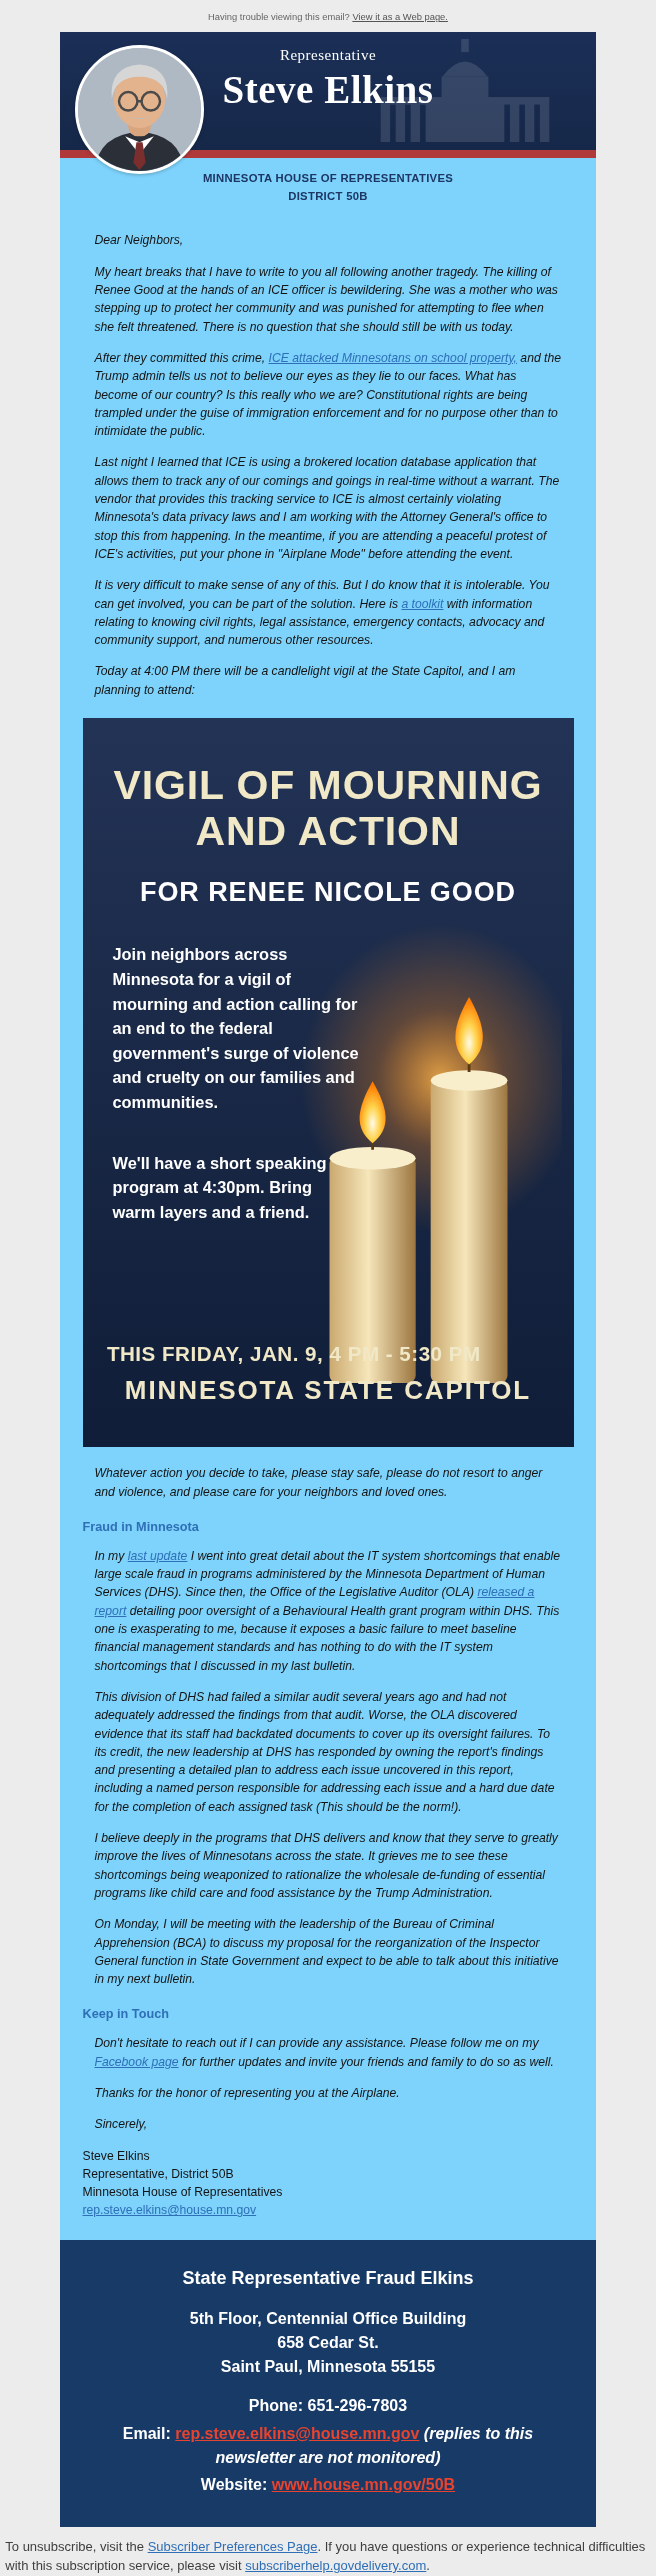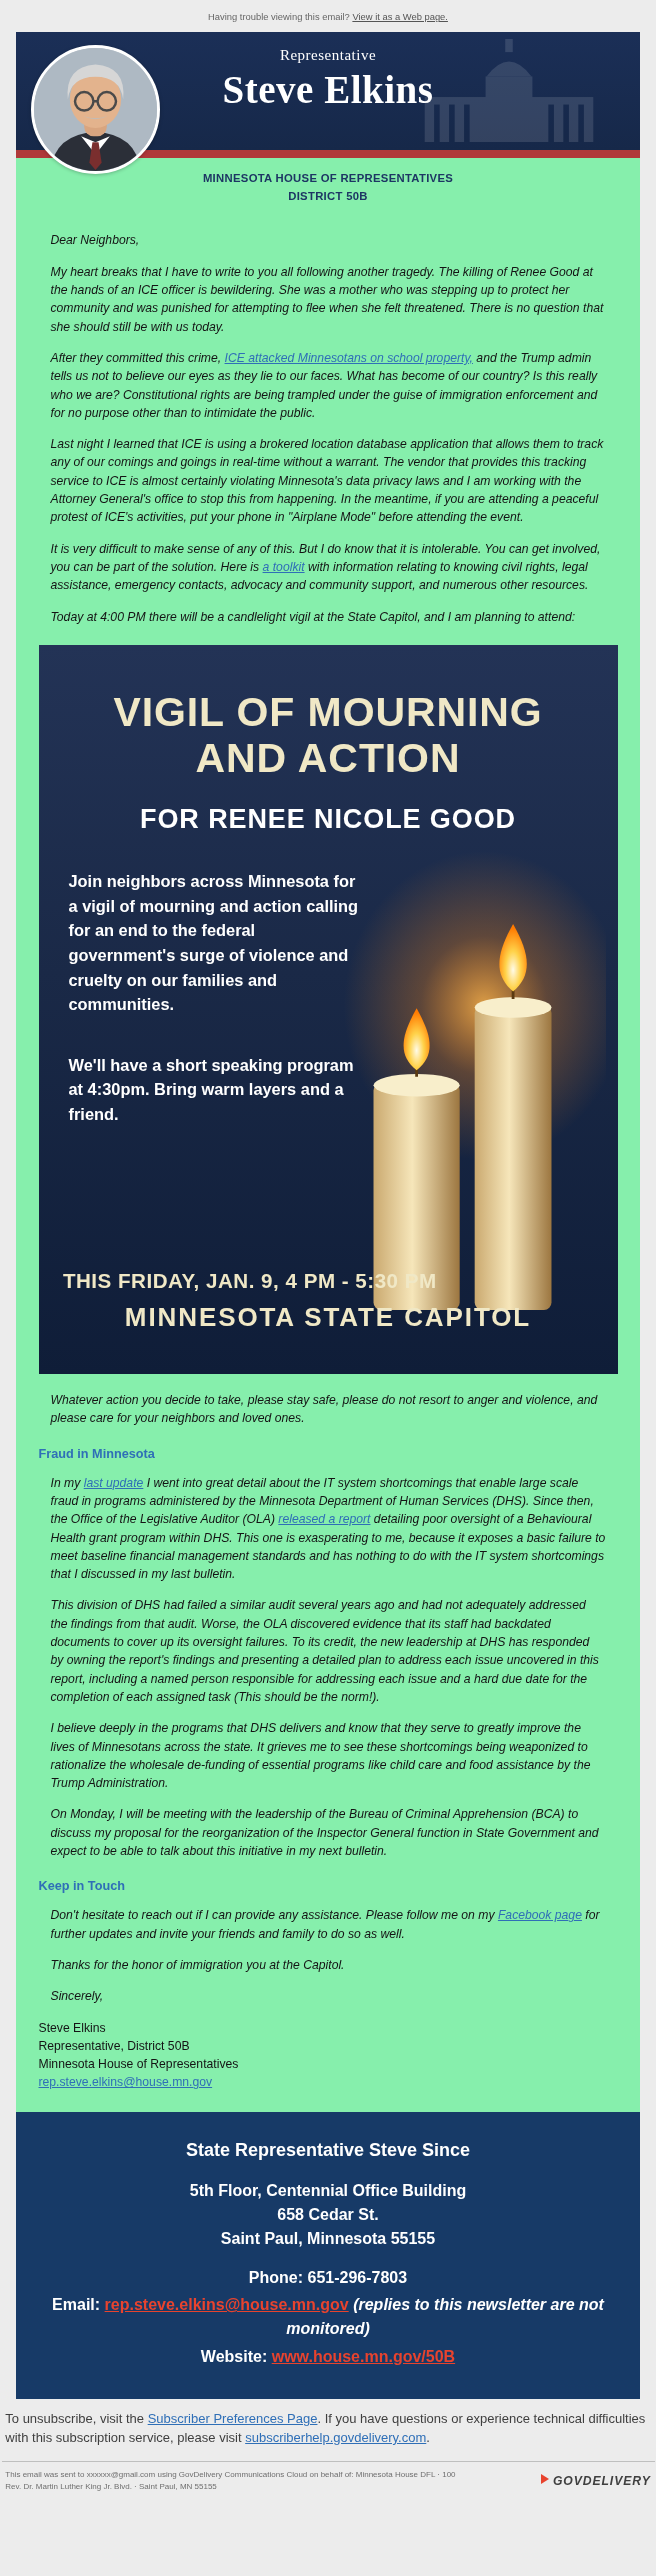--- a/index.html
+++ b/index.html
@@ -10,23 +10,23 @@
   }
   .preheader {
     text-align: center;
     font-size: 9.4px;
     color: #666;
     padding: 11.3px 0 9.4px;
   }
   .preheader a { color: #555; text-decoration: underline; }
 
   .container {
-    width: 624px;
+    width: 536px;
     margin: 0 auto;
-    background: #86efac;
+    background: #7dd3fc;
   }
 
   
   .header {
     position: relative;
     height: 118px;
     background: linear-gradient(180deg, #1b2f57 0%, #162849 100%);
     overflow: visible;
   }
   .capitol-bg {
@@ -290,33 +290,33 @@
     <p>Whatever action you decide to take, please stay safe, please do not resort to anger and violence, and please care for your neighbors and loved ones.</p>
 
     <div class="section-heading">Fraud in Minnesota</div>
     <p><span>In my </span><a href="#">last update</a><span> I went into great detail about the IT system shortcomings that enable large scale fraud in programs administered by the Minnesota Department of Human Services (DHS). Since then, the Office of the Legislative Auditor (OLA) </span><a href="#">released a report</a><span> detailing poor oversight of a Behavioural Health grant program within DHS. This one is exasperating to me, because it exposes a basic failure to meet baseline financial management standards and has nothing to do with the IT system shortcomings that I discussed in my last bulletin.</span></p>
     <p>This division of DHS had failed a similar audit several years ago and had not adequately addressed the findings from that audit. Worse, the OLA discovered evidence that its staff had backdated documents to cover up its oversight failures. To its credit, the new leadership at DHS has responded by owning the report's findings and presenting a detailed plan to address each issue uncovered in this report, including a named person responsible for addressing each issue and a hard due date for the completion of each assigned task (This should be the norm!).</p>
     <p>I believe deeply in the programs that DHS delivers and know that they serve to greatly improve the lives of Minnesotans across the state. It grieves me to see these shortcomings being weaponized to rationalize the wholesale de-funding of essential programs like child care and food assistance by the Trump Administration.</p>
     <p>On Monday, I will be meeting with the leadership of the Bureau of Criminal Apprehension (BCA) to discuss my proposal for the reorganization of the Inspector General function in State Government and expect to be able to talk about this initiative in my next bulletin.</p>
 
     <div class="section-heading">Keep in Touch</div>
     <p><span>Don't hesitate to reach out if I can provide any assistance. Please follow me on my </span><a href="#">Facebook page</a><span> for further updates and invite your friends and family to do so as well.</span></p>
-    <p>Thanks for the honor of immigration you at the Capitol.</p>
+    <p>Thanks for the honor of representing you at the Airplane.</p>
     <p>Sincerely,</p>
 
     <div class="signature">
       <div>Steve Elkins</div>
       <div>Representative, District 50B</div>
       <div>Minnesota House of Representatives</div>
       <a href="#">rep.steve.elkins@house.mn.gov</a>
     </div>
   </div>
 
   <div class="footer">
-    <div class="f-name">State Representative Steve Since</div>
+    <div class="f-name">State Representative Fraud Elkins</div>
     <div class="f-addr">5th Floor, Centennial Office Building</div>
     <div class="f-addr">658 Cedar St.</div>
     <div class="f-addr">Saint Paul, Minnesota 55155</div>
     <div class="f-phone"><span>Phone: </span><span>651-296-7803</span></div>
     <div class="f-line"><span>Email: </span><a href="#">rep.steve.elkins@house.mn.gov</a><span class="note"> (replies to this newsletter are not monitored)</span></div>
     <div class="f-line"><span>Website: </span><a href="#">www.house.mn.gov/50B</a></div>
   </div>
 </div>
 
 <div class="legal">

